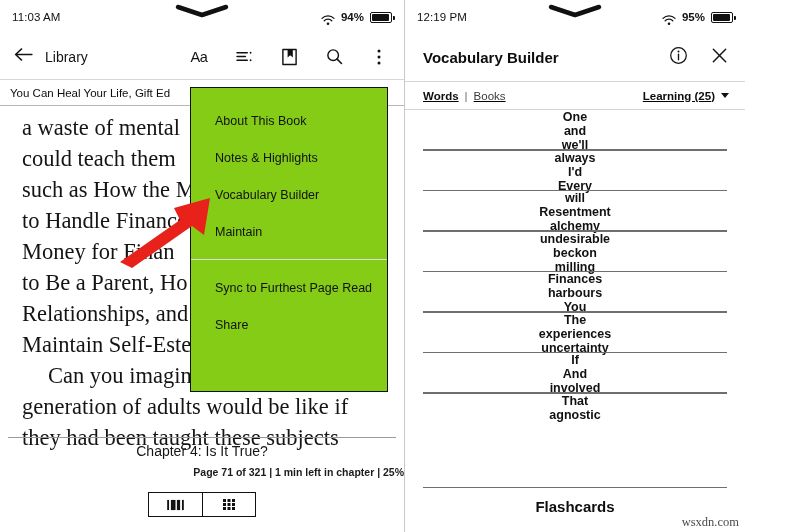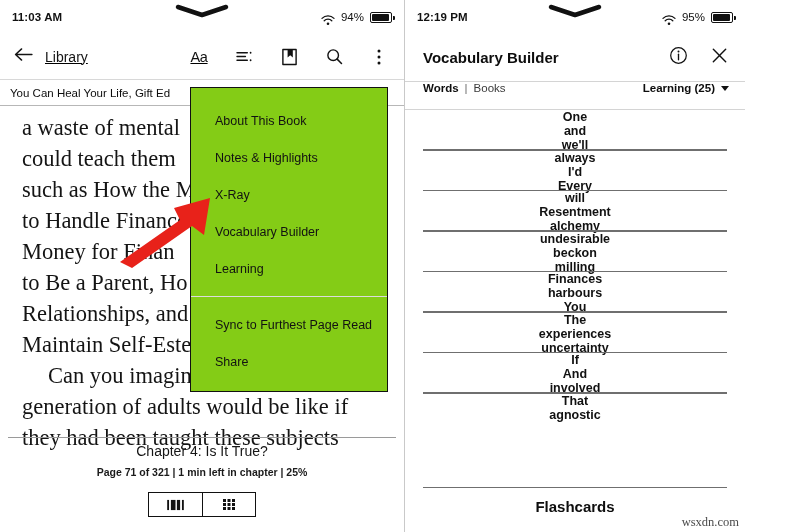--- a/index.html
+++ b/index.html
@@ -17,22 +17,22 @@
   .panel-left{width:404px;border-right:1px solid #c9c9c9;}
   .panel-right{width:340px;}
 
   
   .statusbar{
     position:relative;height:34px;
     display:flex;align-items:center;
     padding:0 12px;
     box-sizing:border-box;
   }
-  .status-time{font-size:11.5px;color:#111;font-weight:700;letter-spacing:.1px;}
-  .status-right{margin-left:auto;display:flex;align-items:center;gap:6px;}
+  .status-time{font-size:11.5px;color:#111;font-weight:400;letter-spacing:.1px;}
+  .status-right{margin-left:auto;display:flex;align-items:center;gap:6px;font-weight:bold;}
   .status-pct{font-size:11.5px;color:#111;}
   .notch{
     position:absolute;left:50%;top:4px;transform:translateX(-50%);
     width:60px;height:14px;
   }
   .wifi{width:14px;height:11px;display:block;}
   .battery{
     width:22px;height:11px;border:1.4px solid #111;border-radius:2px;
     position:relative;box-sizing:border-box;padding:1px;
   }
@@ -40,21 +40,20 @@
     content:"";position:absolute;right:-4px;top:3px;width:2.5px;height:4px;
     background:#111;border-radius:0 1px 1px 0;
   }
   .battery i{display:block;height:100%;background:#111;border-radius:1px;}
 
   
   .reader-toolbar{
     height:46px;display:flex;align-items:center;
     padding:0 14px 0 14px;box-sizing:border-box;
     border-bottom:1px solid #d8d8d8;
-    text-decoration:underline;
   }
   .tb-back{display:flex;align-items:center;gap:12px;cursor:pointer;}
   .tb-back-label{font-size:14px;color:#141414;}
   .tb-icons{margin-left:auto;display:flex;align-items:center;gap:23px;}
   .tb-ico{width:22px;height:22px;display:flex;align-items:center;justify-content:center;cursor:pointer;}
   .aa{font-size:14.5px;color:#111;letter-spacing:-.3px;}
 
   
   .book-title-strip{
     height:26px;display:flex;align-items:center;
@@ -77,21 +76,21 @@
     position:absolute;left:8px;right:8px;top:437px;height:0;
     border-top:1.5px solid #9a9a9a;
   }
 
   
   .reader-footer{
     position:absolute;left:0;right:0;top:443px;
     text-align:center;
   }
   .chapter-title{font-size:14px;color:#151515;margin-bottom:7px;}
-  .page-meta{font-size:10.5px;color:#1b1b1b;font-weight:600;}
+  .page-meta{font-size:10.5px;color:#1b1b1b;font-weight:600;text-align:right;}
   .view-toggle{
     margin:14px auto 0;width:108px;height:25px;
     border:1.5px solid #111;display:flex;box-sizing:border-box;background:#fff;
   }
   .view-toggle .vt{
     flex:1;display:flex;align-items:center;justify-content:center;cursor:pointer;
   }
   .view-toggle .vt + .vt{border-left:1.5px solid #111;}
 
   
@@ -114,23 +113,24 @@
   
   .vocab-header{
     height:48px;display:flex;align-items:center;
     padding:0 16px 0 18px;box-sizing:border-box;
     border-bottom:1px solid #d4d4d4;
   }
   .vocab-title{font-size:15px;font-weight:700;color:#0d0d0d;}
   .vocab-header-icons{margin-left:auto;display:flex;align-items:center;gap:22px;}
 
   .vocab-tabsrow{
-    height:28px;display:flex;align-items:flex-start;
+    height:28px;display:flex;align-items:center;
     padding:0 16px 0 18px;box-sizing:border-box;
     border-bottom:1px solid #d4d4d4;
+    text-decoration:underline;
   }
   .tab-words{font-size:11.5px;font-weight:700;color:#0d0d0d;cursor:pointer;}
   .tab-pipe{font-size:11.5px;color:#6d6d6d;margin:0 6px;}
   .tab-books{font-size:11.5px;color:#3a3a3a;cursor:pointer;}
   .filter-sel{margin-left:auto;display:flex;align-items:center;gap:6px;cursor:pointer;}
   .filter-label{font-size:11.5px;font-weight:700;color:#0d0d0d;}
   .caret{
     width:0;height:0;border-left:4.5px solid transparent;border-right:4.5px solid transparent;
     border-top:5.5px solid #111;
   }
@@ -283,23 +283,22 @@
             </g>
           </svg>
         </div>
       </div>
     </div>
 
     <div class="menu">
       <div class="menu-group-1">
         <div class="menu-item">About This Book</div>
         <div class="menu-item">Notes &amp; Highlights</div>
-        <div class="menu-item">X-Ray</div>
         <div class="menu-item">Vocabulary Builder</div>
-        <div class="menu-item">Learning</div>
+        <div class="menu-item">Maintain</div>
       </div>
       <div class="menu-sep"></div>
       <div>
         <div class="menu-item">Sync to Furthest Page Read</div>
         <div class="menu-item">Share</div>
       </div>
     </div>
 
     <div class="arrow-wrap">
       <svg viewBox="0 0 110 80" width="110" height="80">

